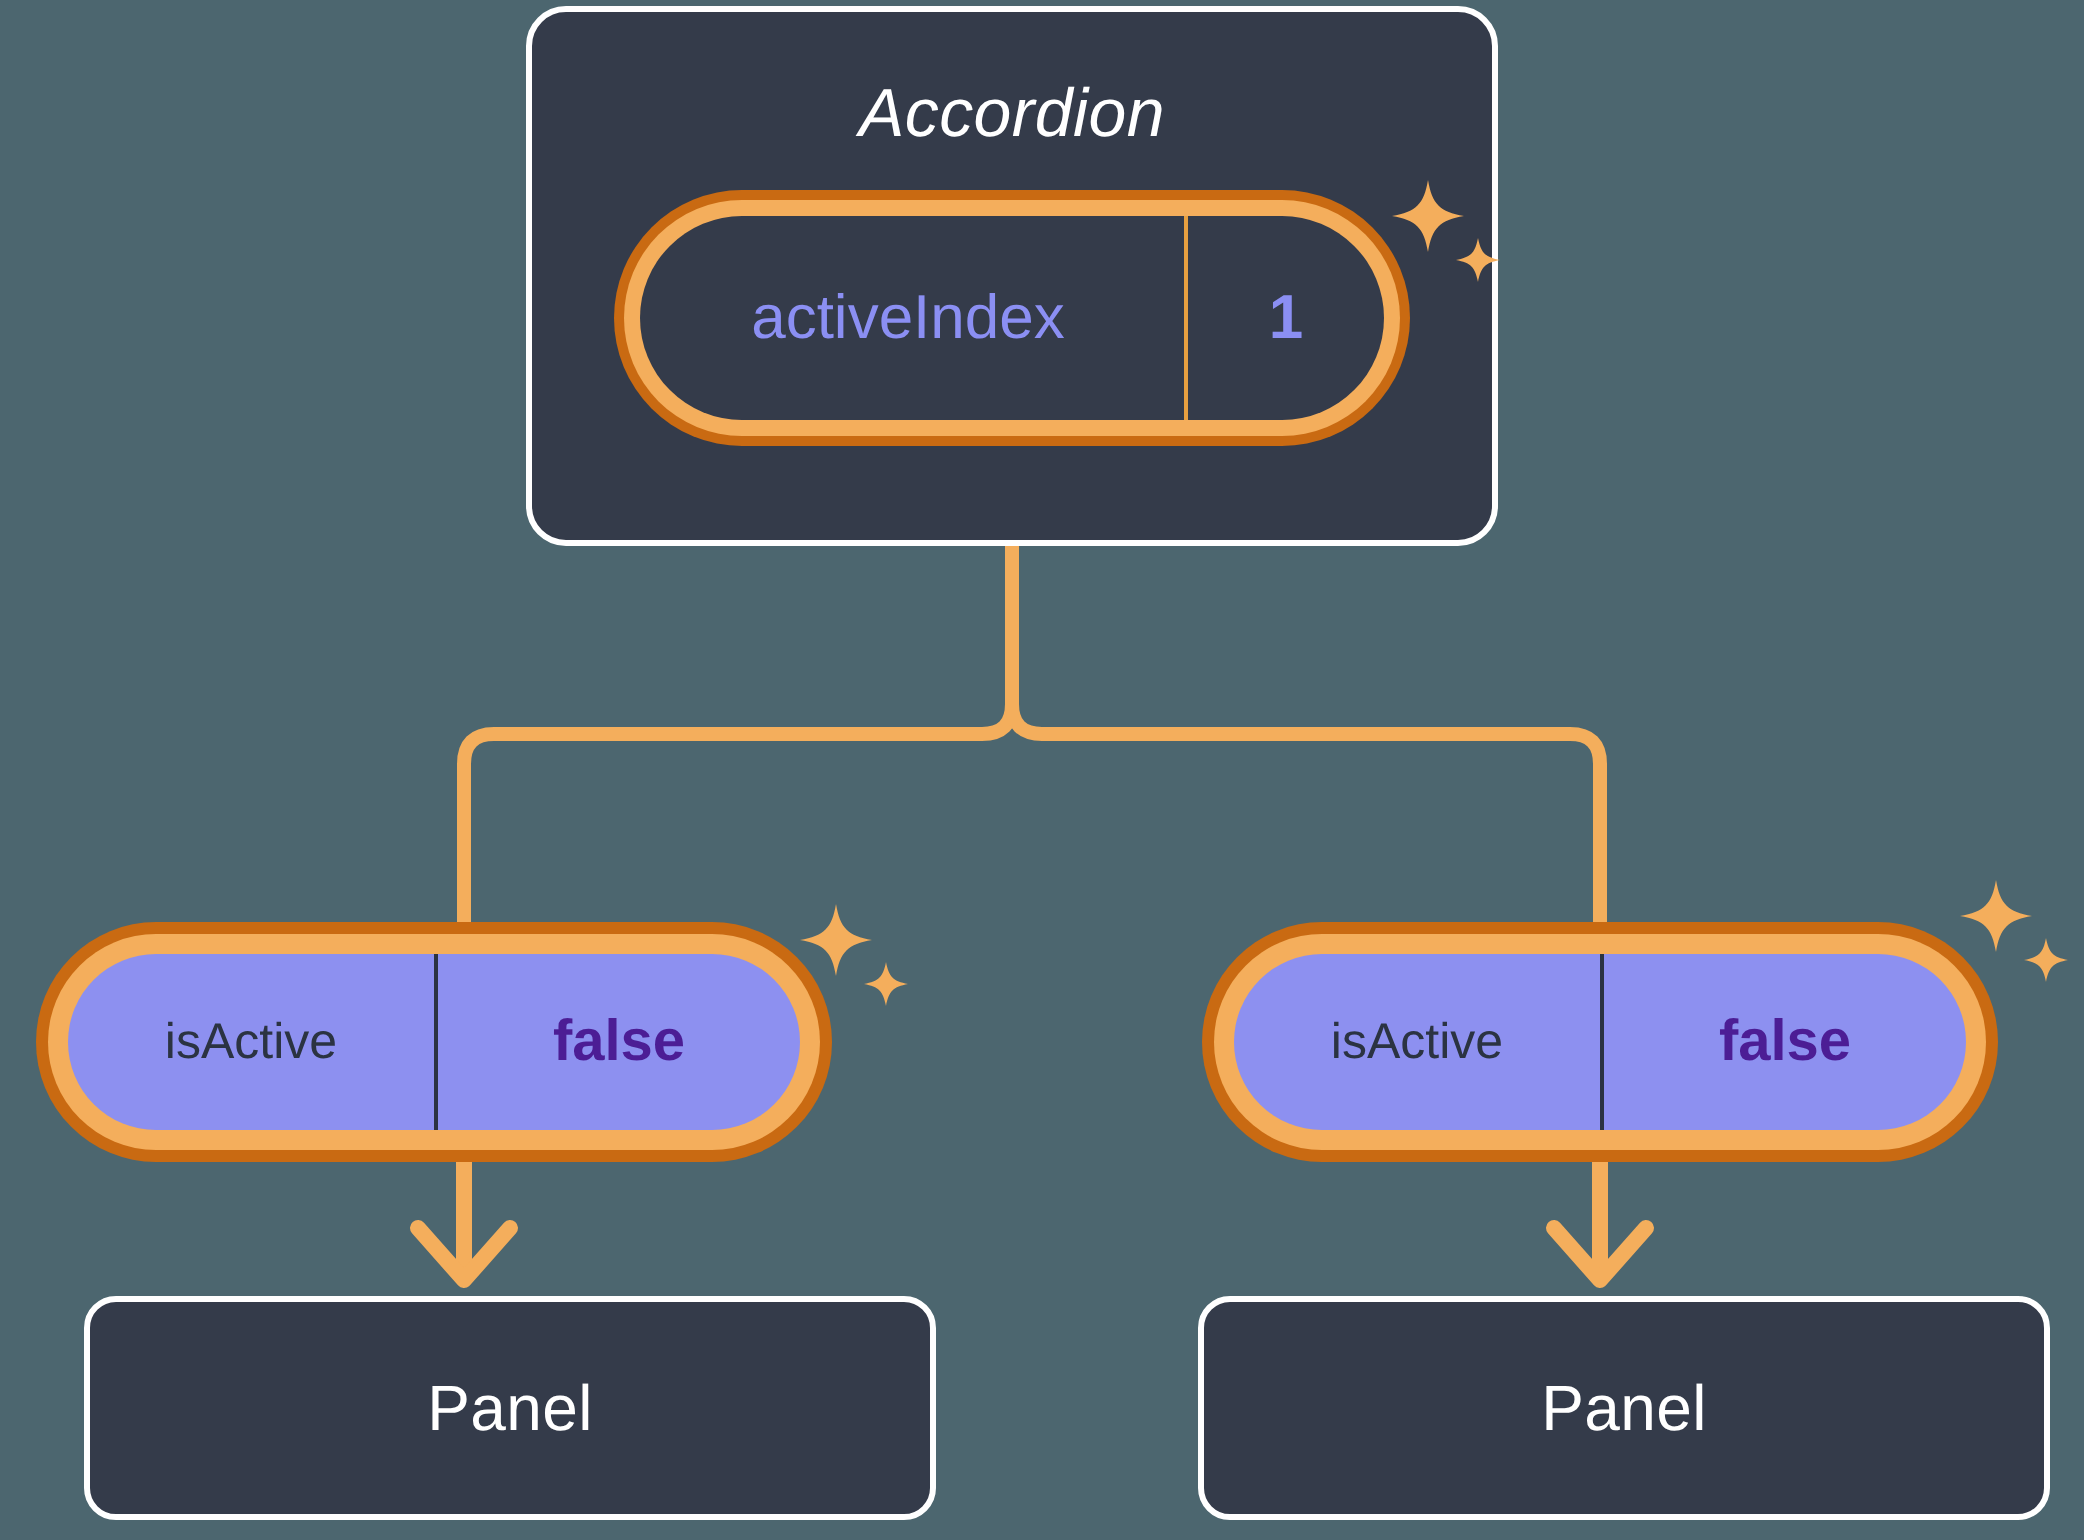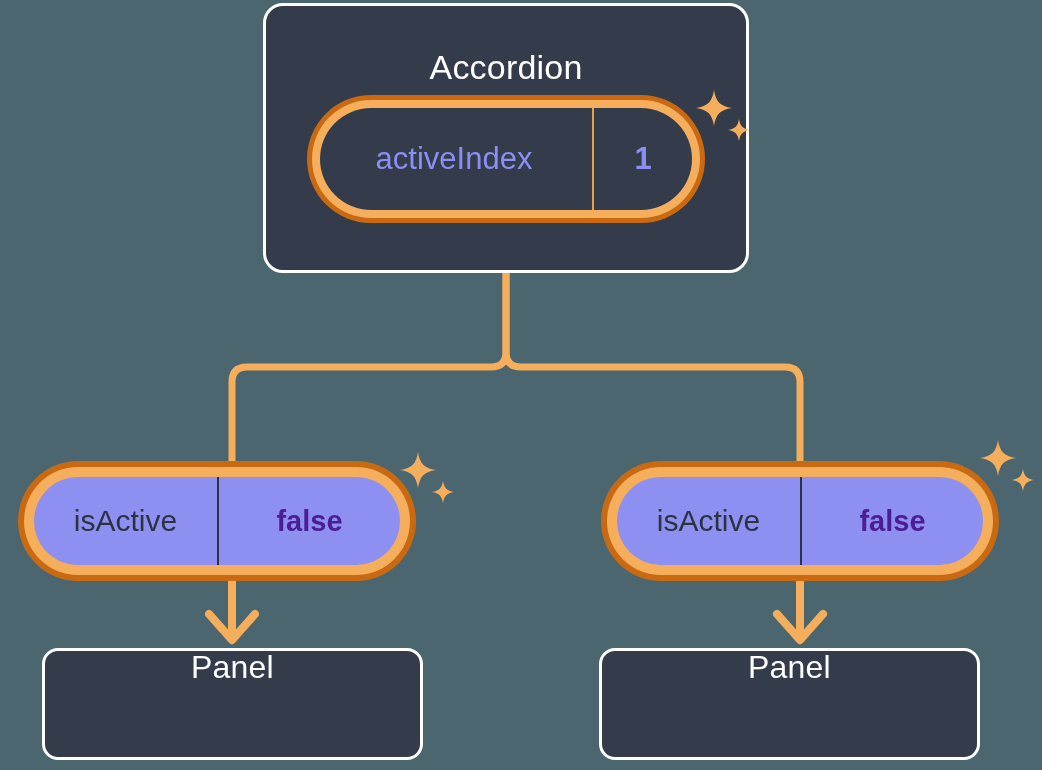--- a/index.html
+++ b/index.html
@@ -54,30 +54,31 @@
   }
 
   #accordion-card {
     left: 263px;
     top: 3px;
     width: 486px;
     height: 270px;
     border-radius: 20px;
   }
   #accordion-card .card-title {
-    margin-top: 44px;
+    margin-top: 34px;
+    font-style: italic;
   }
 
   .panel-card {
     top: 648px;
-    width: 381px;
+    width: 426px;
     height: 112px;
     border-radius: 16px;
     display: flex;
-    align-items: flex-start;
+    align-items: center;
     justify-content: center;
   }
   #panel-left  { left: 42px; }
   #panel-right { left: 599px; }
   .panel-card .card-title { font-size: 32px; margin: 0; }
   
   .pill-outer {
     position: absolute;
     border-radius: 999px;
     background: #C96A12;
@@ -104,21 +105,21 @@
   }
 
   
   .pill-dark .pill-body        { background: #343B4A; }
   .pill-dark .pill-key         { color: #8B8FF3; font-size: 31px; font-weight: 400; }
   .pill-dark .pill-val         { color: #8B8FF3; font-size: 31px; font-weight: 700; }
   .pill-dark .pill-divider     { background: #E8A040; }
 
   
   .pill-purple .pill-body      { background: #8D90F0; }
-  .pill-purple .pill-key       { color: #2B3342; font-size: 30px; font-weight: 400; }
+  .pill-purple .pill-key       { color: #2B3342; font-size: 25px; font-weight: 400; }
   .pill-purple .pill-val       { color: #4c1d95; font-size: 29px; font-weight: 700; }
   .pill-purple .pill-divider   { background: #2B3342; }
 
   .pill-divider {
     width: 2px;
     align-self: stretch;
     flex: 0 0 2px;
   }
 
   

